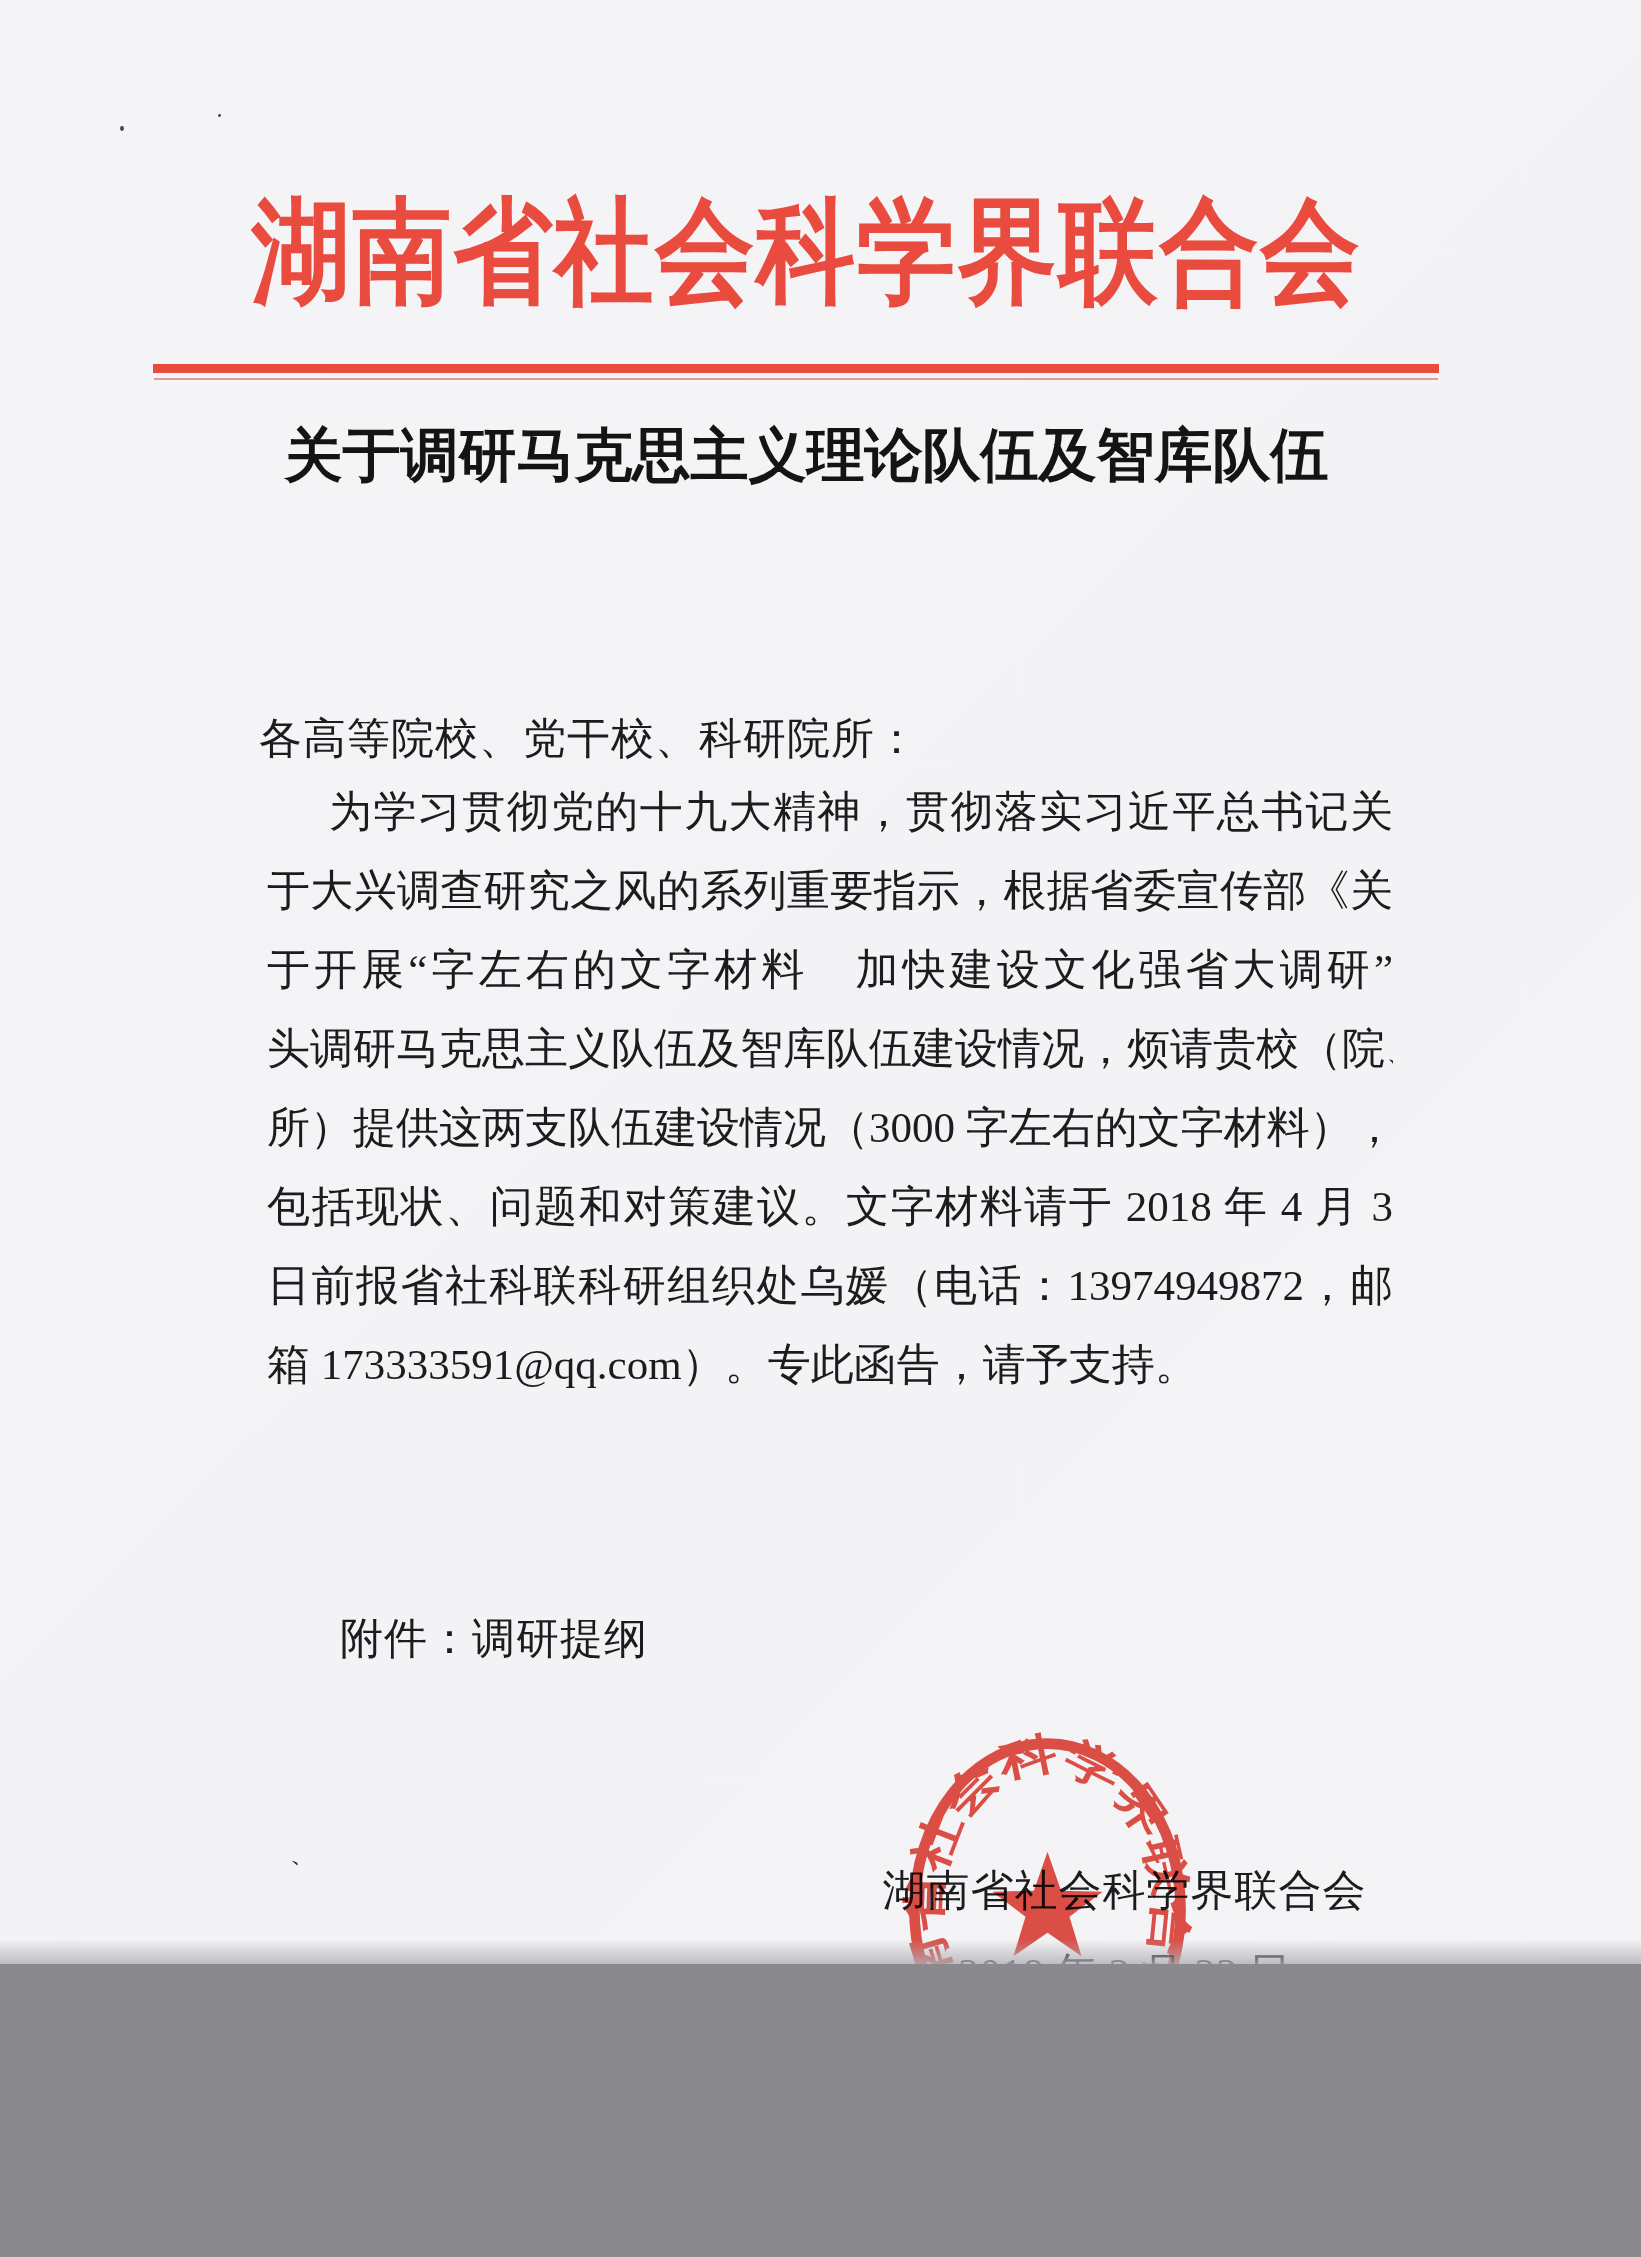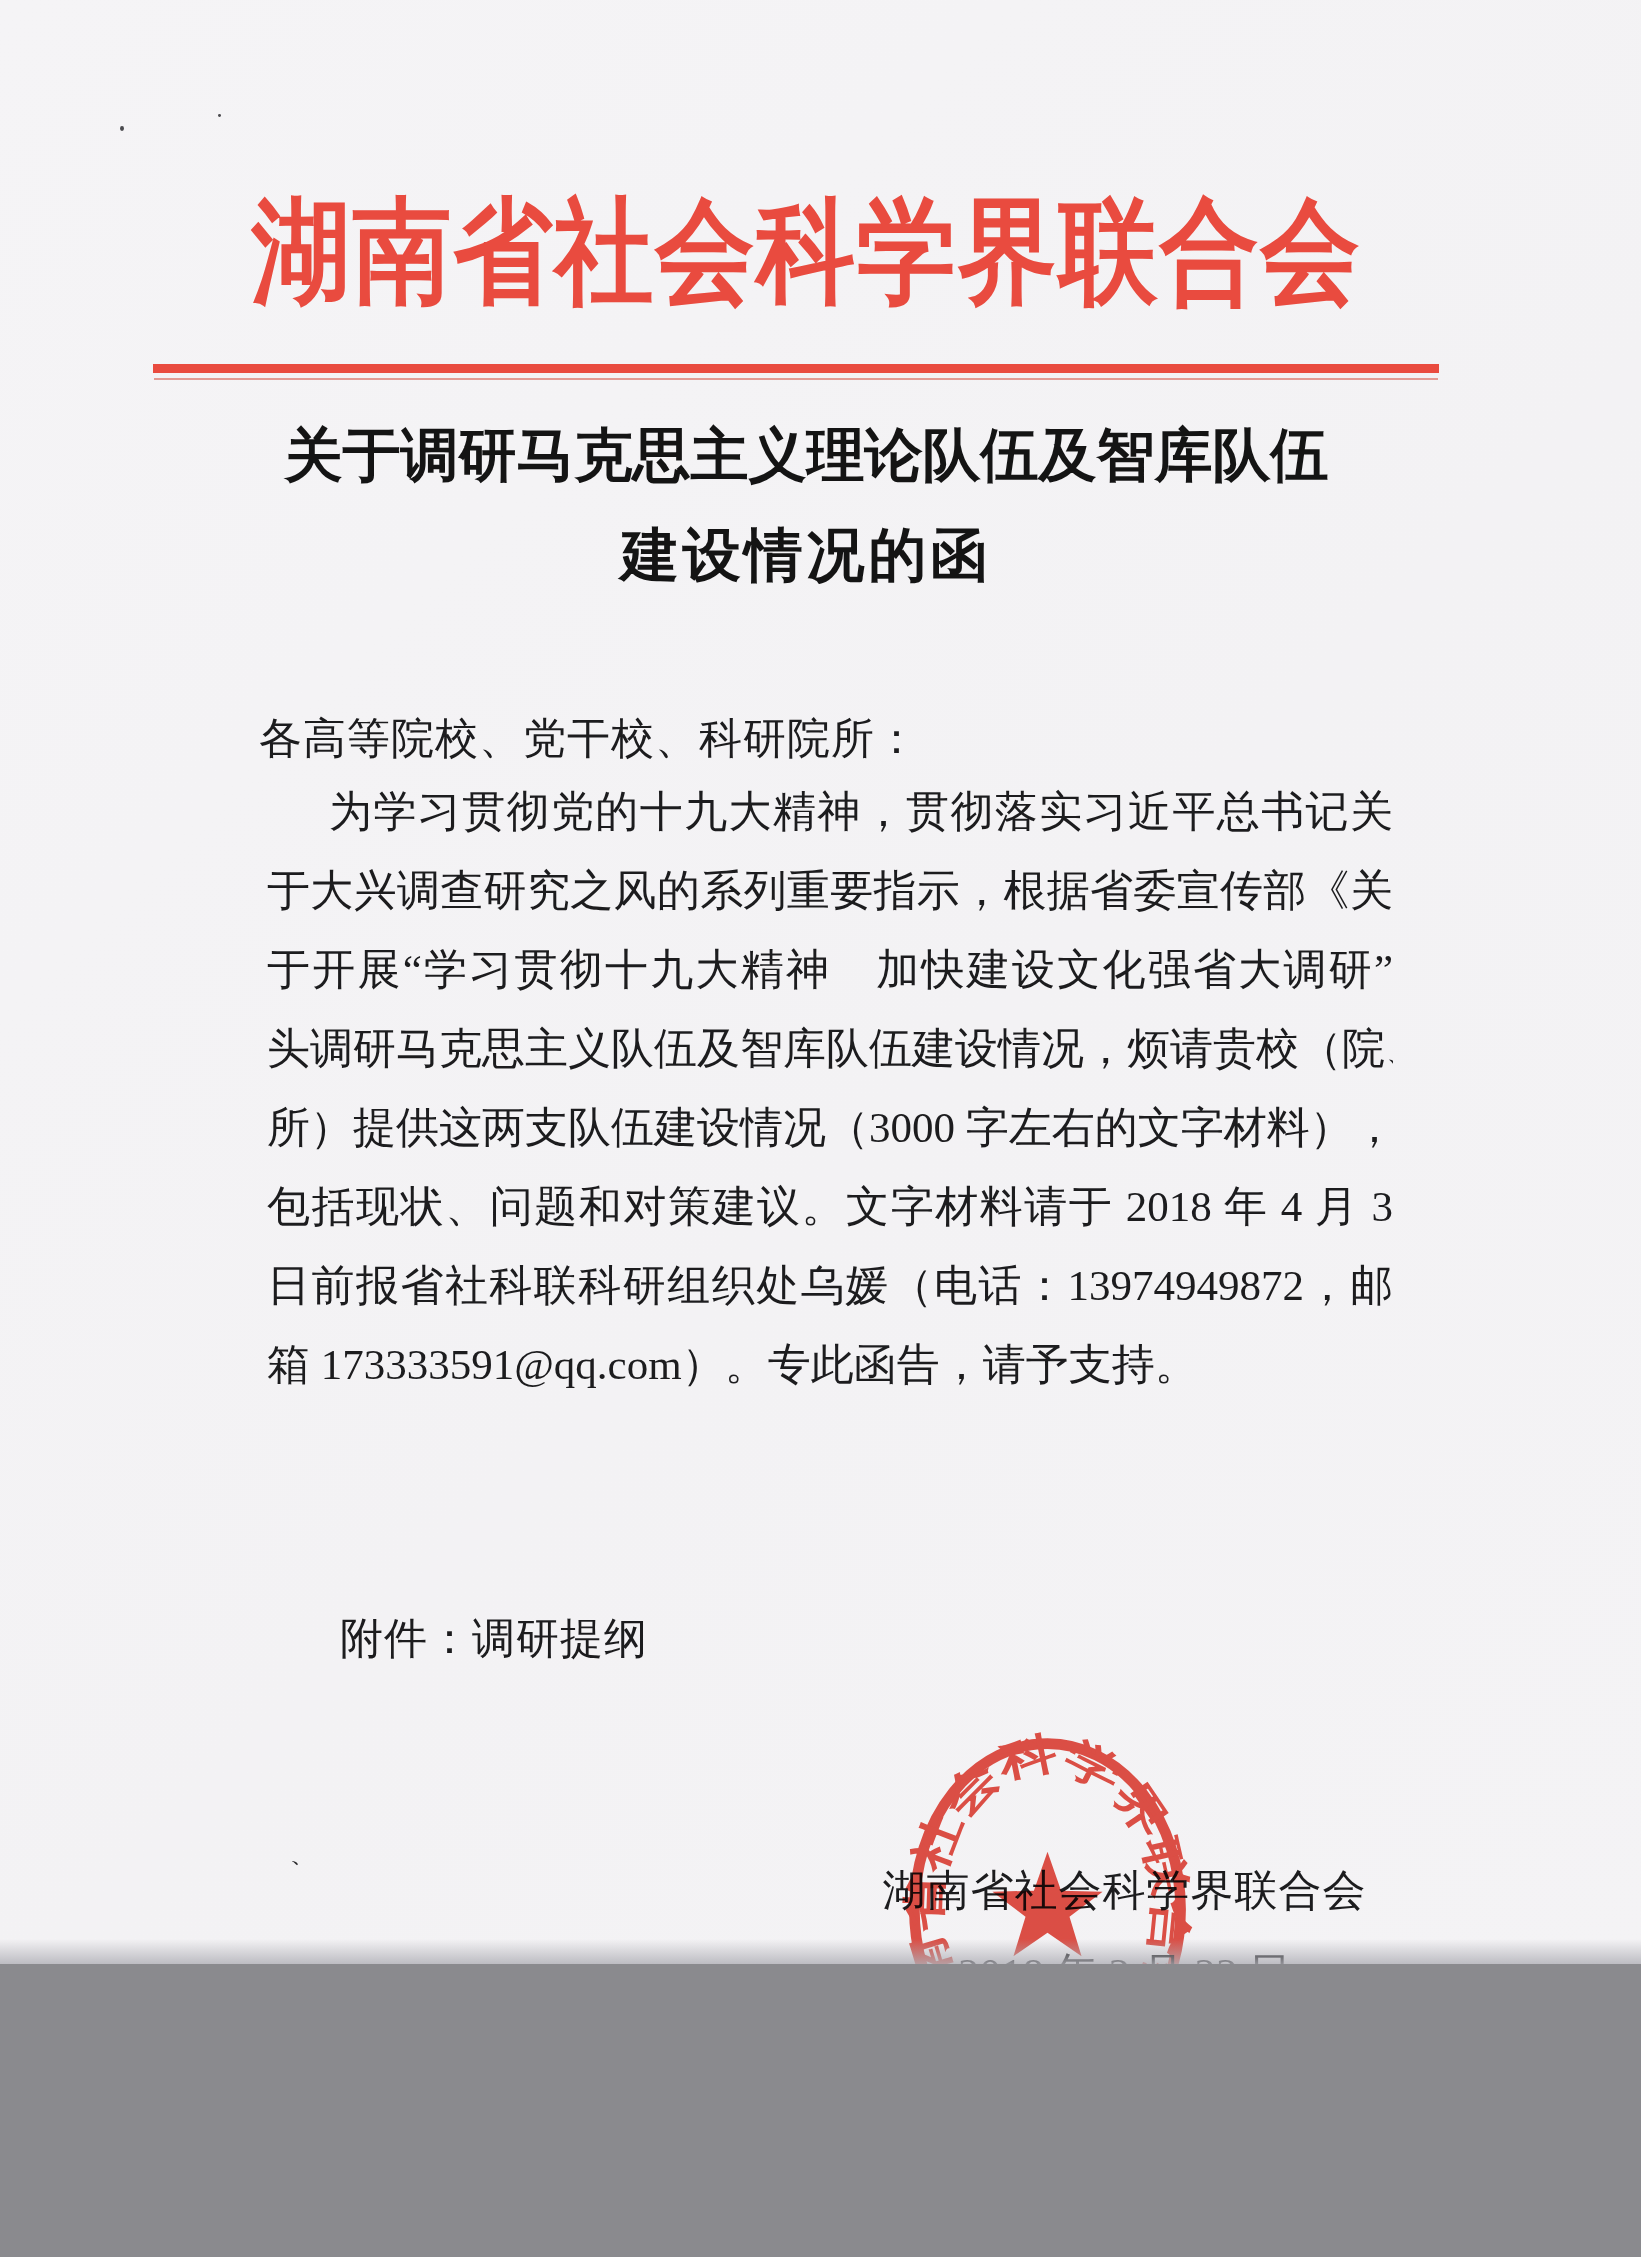--- a/index.html
+++ b/index.html
@@ -91,28 +91,27 @@
 </head>
 <body>
 
 <div id="page">
 
   <div class="letterhead">湖南省社会科学界联合会</div>
   <div class="rule rule-thick-top"></div>
   <div class="rule rule-thin-top"></div>
 
   <div class="doc-title l1">关于调研马克思主义理论队伍及智库队伍</div>
-  <div class="doc-title l2">建设情况的函</div>
 
   <div class="salutation">各高等院校、党干校、科研院所：</div>
 
   <div class="body-block">
     <div class="body-line first">为学习贯彻党的十九大精神，贯彻落实习近平总书记关</div>
     <div class="body-line">于大兴调查研究之风的系列重要指示，根据省委宣传部《关</div>
-    <div class="body-line">于开展“学习贯彻十九大精神　加快建设文化强省大调研”</div>
+    <div class="body-line">于开展“字左右的文字材料　加快建设文化强省大调研”</div>
     <div class="body-line">头调研马克思主义队伍及智库队伍建设情况，烦请贵校（院、</div>
     <div class="body-line">所）提供这两支队伍建设情况（3000 字左右的文字材料），</div>
     <div class="body-line">包括现状、问题和对策建议。文字材料请于 2018 年 4 月 3</div>
     <div class="body-line">日前报省社科联科研组织处乌媛（电话：13974949872，邮</div>
     <div class="body-line last">箱 173333591@qq.com）。专此函告，请予支持。</div>
   </div>
 
   <div class="attachment">附件：调研提纲</div>
 
   <div class="sig-org">湖南省社会科学界联合会</div>

